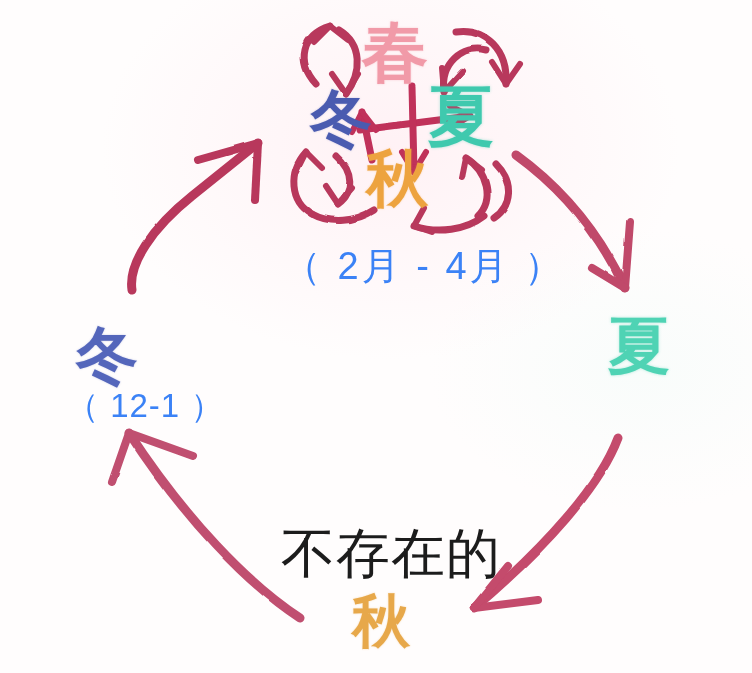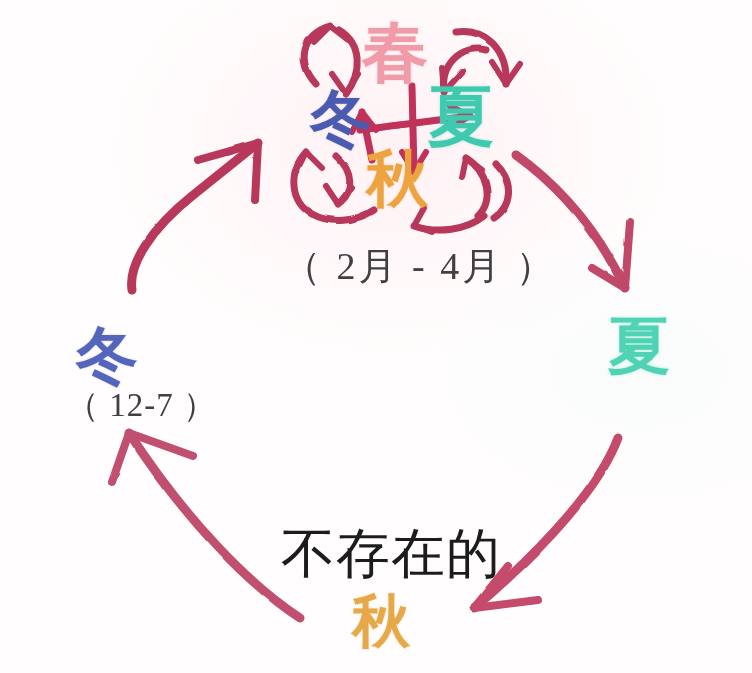--- a/index.html
+++ b/index.html
@@ -35,22 +35,22 @@
   .han {
     position: absolute;
     font-family: "DejaVu Sans", sans-serif;
     font-weight: 700;
     line-height: 1;
     white-space: nowrap;
     user-select: none;
   }
   .paren {
     position: absolute;
-    font-family: Liberation Serif, serif;
-    color: #404040;
+    font-family: Liberation Sans, sans-serif;
+    color: #3b82f6;
     white-space: nowrap;
     line-height: 1;
     user-select: none;
   }
 
   
   #cluster {
     position: absolute;
     left: 288px;
     top: 12px;
@@ -225,18 +225,18 @@
     <span class="han c-winter">冬</span>
     <span class="han c-summer">夏</span>
     <span class="han c-autumn">秋</span>
   </div>
 
   <span class="paren p-cluster">（ 2月 - 4月 ）</span>
 
   <span class="han s-summer">夏</span>
 
   <span class="han s-winter">冬</span>
-  <span class="paren p-winter">（ 12-7 ）</span>
+  <span class="paren p-winter">（ 12-1 ）</span>
 
   <span class="han s-nonexistent">不存在的</span>
   <span class="han s-autumn">秋</span>
 
 </div>
 
 </body></html>

